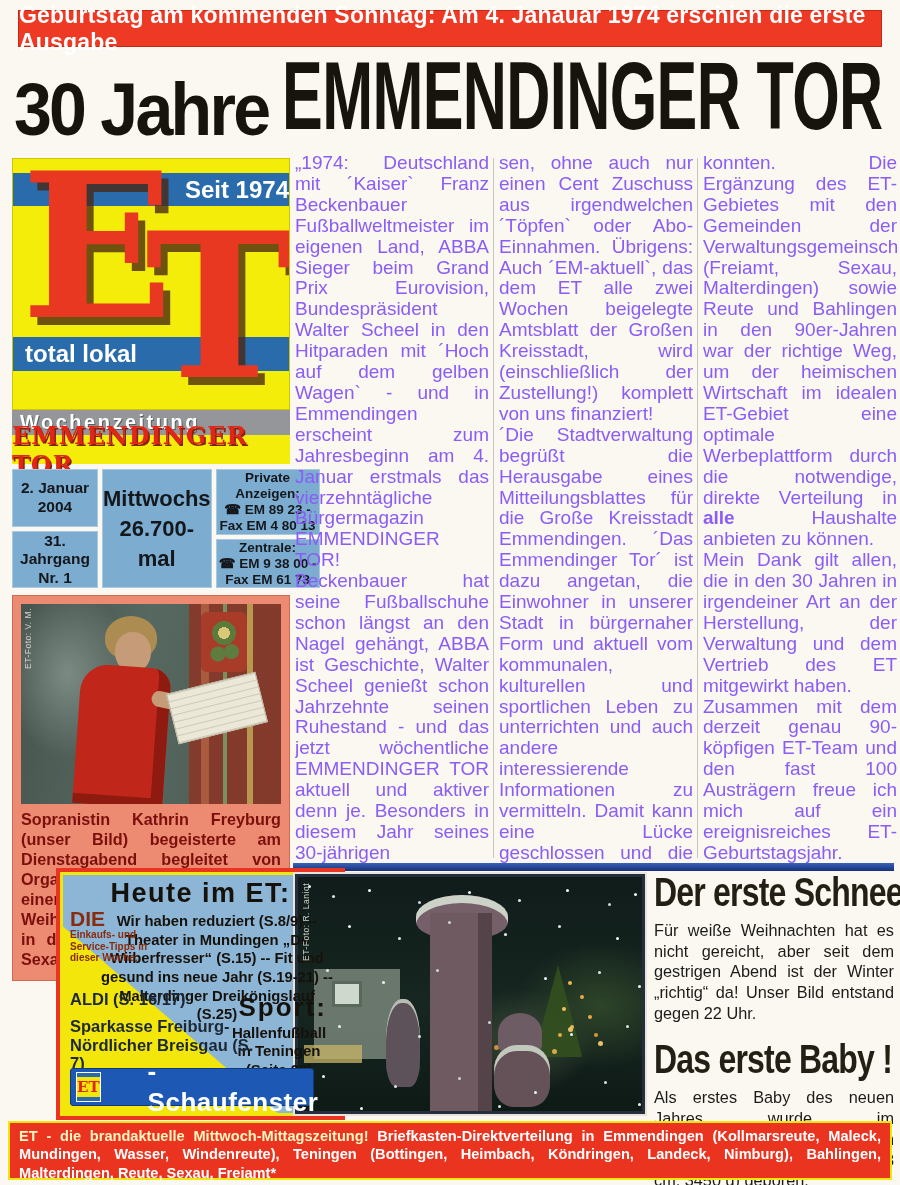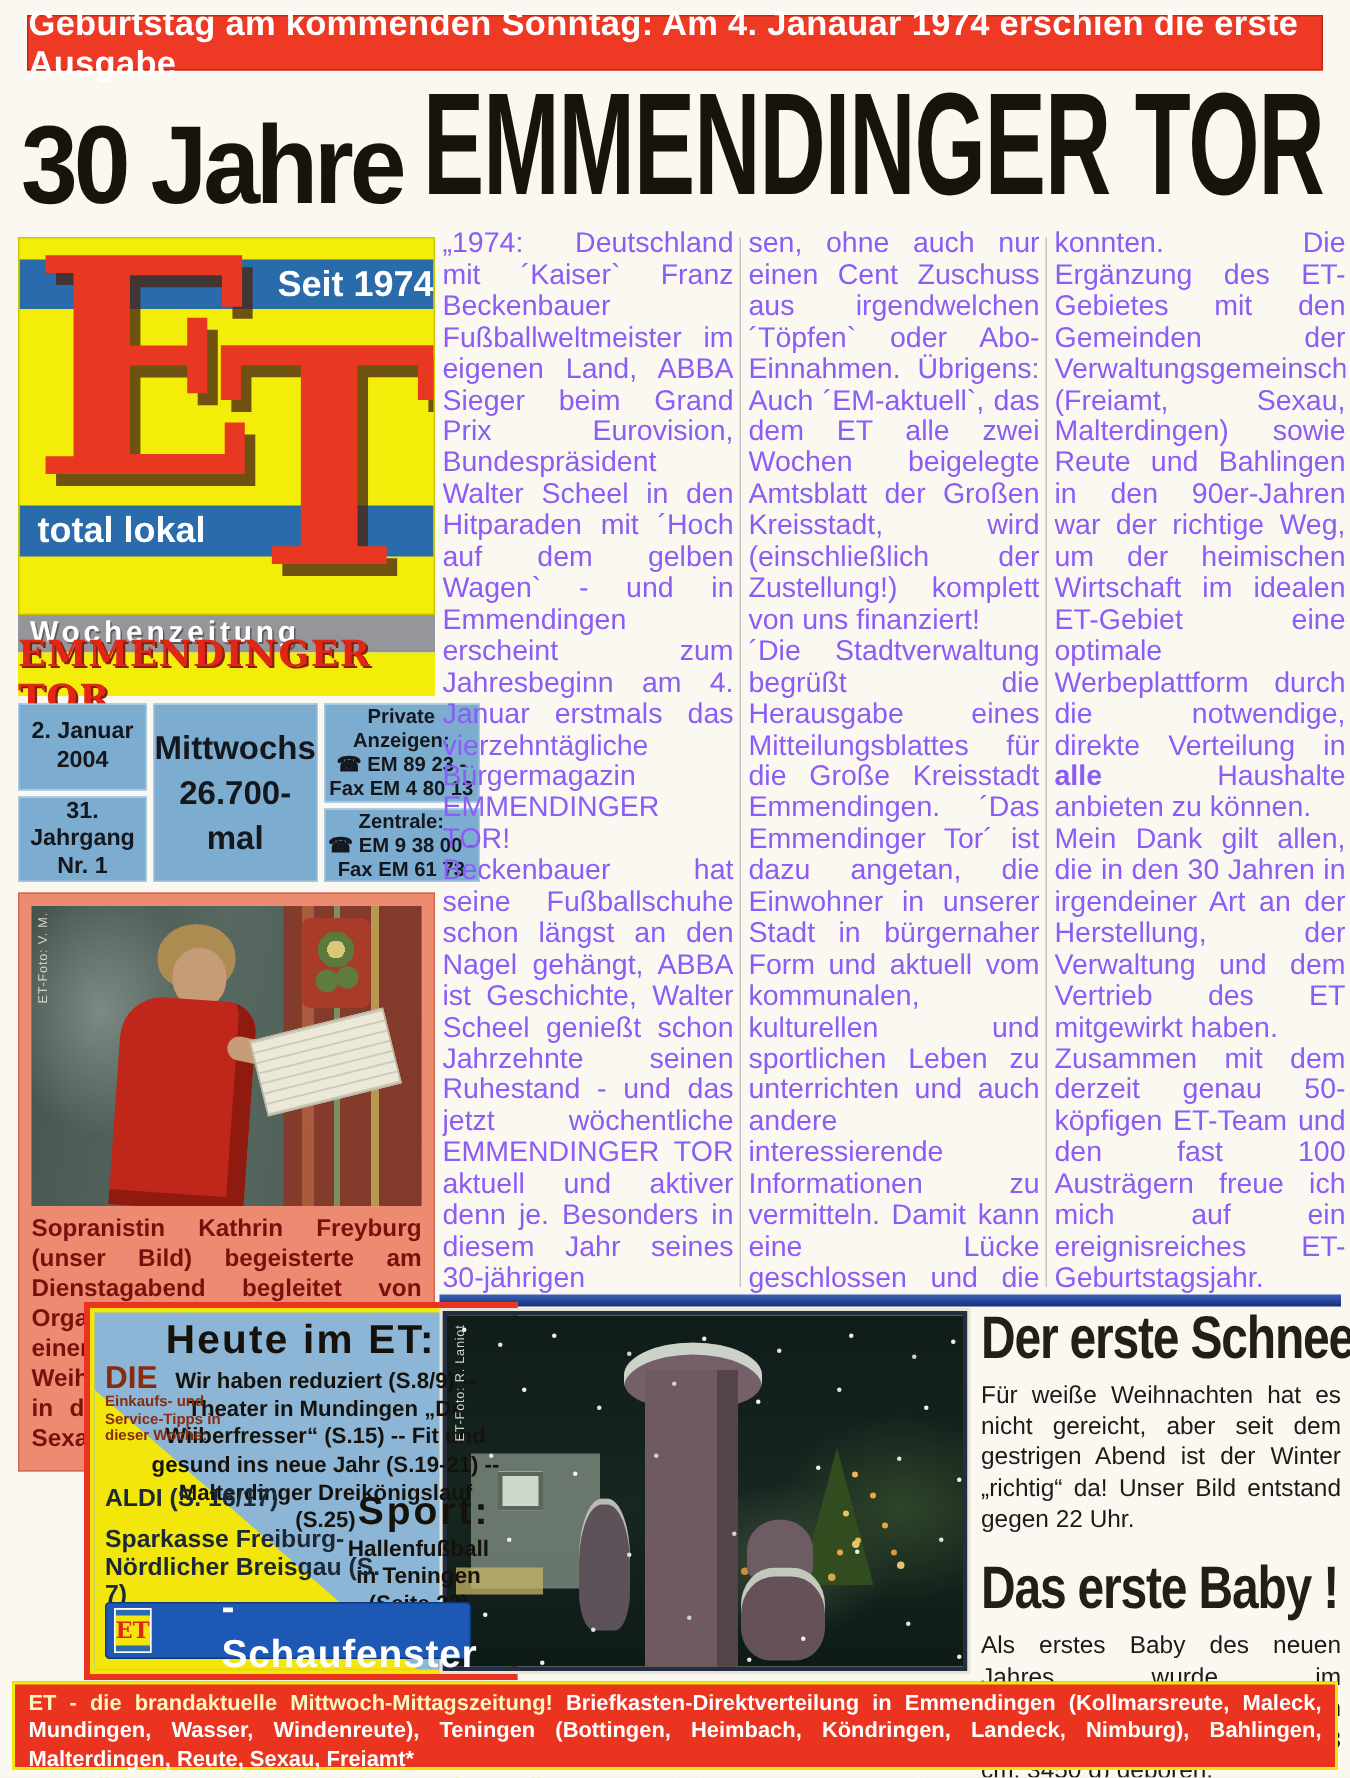--- a/index.html
+++ b/index.html
@@ -259,21 +259,21 @@
 
   <div class="col col2">
     <p>sen, ohne auch nur einen Cent Zuschuss aus irgendwelchen ´Töpfen` oder Abo-Einnahmen. Übrigens: Auch ´EM-aktuell`, das dem ET alle zwei Wochen beigelegte Amtsblatt der Großen Kreisstadt, wird (einschließlich der Zustellung!) komplett von uns finanziert!</p>
     <p>´Die Stadtverwaltung begrüßt die Herausgabe eines Mitteilungsblattes für die Große Kreisstadt Emmendingen. ´Das Emmendinger Tor´ ist dazu angetan, die Einwohner in unserer Stadt in bürgernaher Form und aktuell vom kommunalen, kulturellen und sportlichen Leben zu unterrichten und auch andere interessierende Informationen zu vermitteln. Damit kann eine Lücke geschlossen und die einschlägigen Publikumsmittel wie Fernsehen, Radio und die Tageszeitungen wirksam ergänzt werden.`, schrieb 1974 Oberbürgermeister Karl Faller (†) in seinem Grußwort.</p>
 
   </div>
 
   <div class="col col3">
     <p><span>konnten. Die Ergänzung des ET-Gebietes mit den Gemeinden der Verwaltungsgemeinschaft (Freiamt, Sexau, Malterdingen) sowie Reute und Bahlingen in den 90er-Jahren war der richtige Weg, um der heimischen Wirtschaft im idealen ET-Gebiet eine optimale Werbeplattform durch die notwendige, direkte Verteilung in </span><b>alle</b><span> Haushalte anbieten zu können.</span></p>
     <p>Mein Dank gilt allen, die in den 30 Jahren in irgendeiner Art an der Herstellung, der Verwaltung und dem Vertrieb des ET mitgewirkt haben.</p>
-    <p>Zusammen mit dem derzeit genau 50-köpfigen ET-Team und den fast 100 Austrägern freue ich mich auf ein ereignisreiches ET-Geburtstagsjahr.</p>
+    <p>Zusammen mit dem derzeit genau 90-köpfigen ET-Team und den fast 100 Austrägern freue ich mich auf ein ereignisreiches ET-Geburtstagsjahr.</p>
     <p>Mit unserem ET-live-Mobil werden wir weiterhin Veranstalter unterstützen, um möglichst viele Menschen zum Besuch lokaler Events zu motivieren und zu unterhalten. Dabei werden wir sicher ab und zu Gelegenheit finden, mit Ihnen liebe Leser das 30-Jährige zu feiern!</p>
 
   </div>
 
   <div class="blue-rule"></div>
 
   <div class="heute-box">
     <div class="heute-tri"></div>
     <div class="heute-title">Heute im ET:</div>
     <div class="heute-content">Wir haben reduziert (S.8/9) -- Theater in Mundingen „De Wiiberfresser“ (S.15) -- Fit und gesund ins neue Jahr (S.19-21) -- Malterdinger Dreikönigslauf (S.25)</div>

